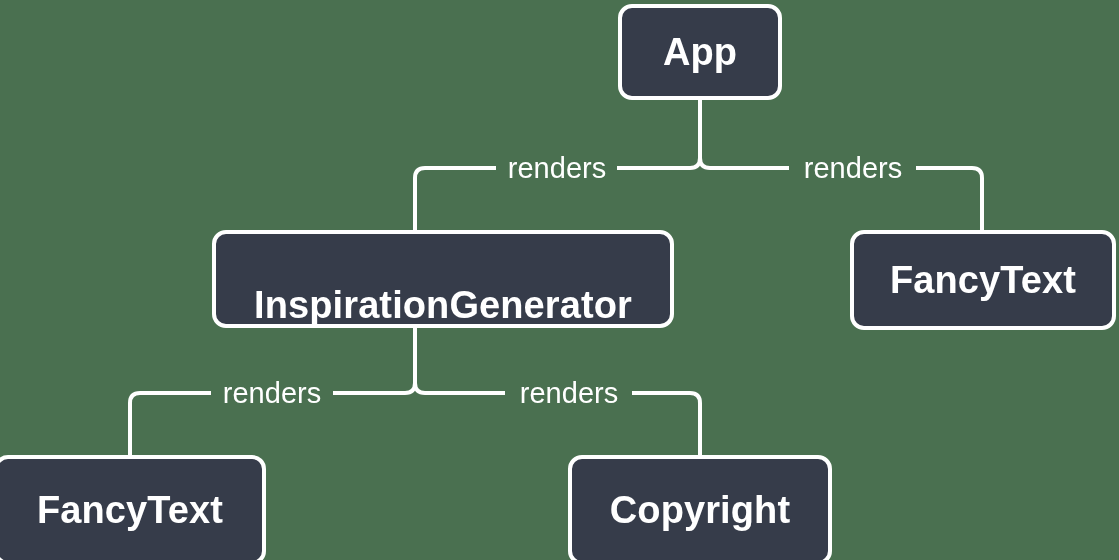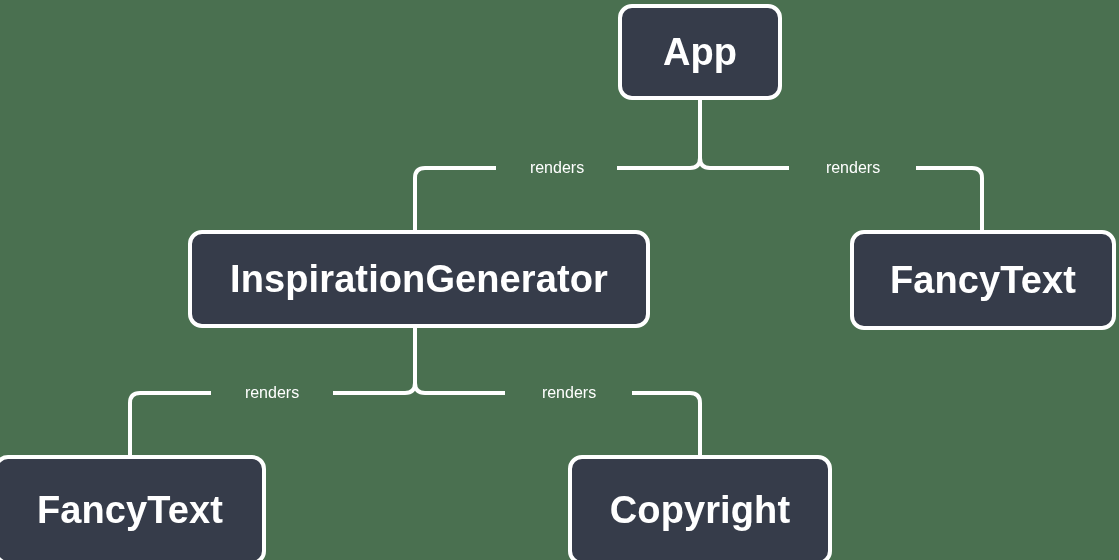--- a/index.html
+++ b/index.html
@@ -40,21 +40,21 @@
     letter-spacing: 0.1px;
     white-space: nowrap;
   }
   .node-label {
     display: block;
     line-height: 1;
   }
   .edge-label {
     position: absolute;
     color: #ffffff;
-    font-size: 16px;
+    font-size: 29px;
     font-weight: 400;
     line-height: 1;
     white-space: nowrap;
     transform: translate(-50%, -50%);
   }
 </style>
 </head>
 <body>
 
 <div id="stage">
@@ -85,21 +85,21 @@
 
   <span class="edge-label" style="left:557px; top:168px;">renders</span>
   <span class="edge-label" style="left:853px; top:168px;">renders</span>
   <span class="edge-label" style="left:272px; top:393px;">renders</span>
   <span class="edge-label" style="left:569px; top:393px;">renders</span>
 
   <div class="node" style="left:618px; top:4px; width:164px; height:96px;">
     <span class="node-label">App</span>
   </div>
 
-  <div class="node" style="left:188px; top:230px; width:462px; height:98px;">
+  <div class="node" style="left:212px; top:230px; width:462px; height:98px;align-items:flex-end;">
     <span class="node-label">InspirationGenerator</span>
   </div>
 
   <div class="node" style="left:850px; top:230px; width:266px; height:100px;">
     <span class="node-label">FancyText</span>
   </div>
 
   <div class="node" style="left:-6px; top:455px; width:272px; height:110px;">
     <span class="node-label">FancyText</span>
   </div>

